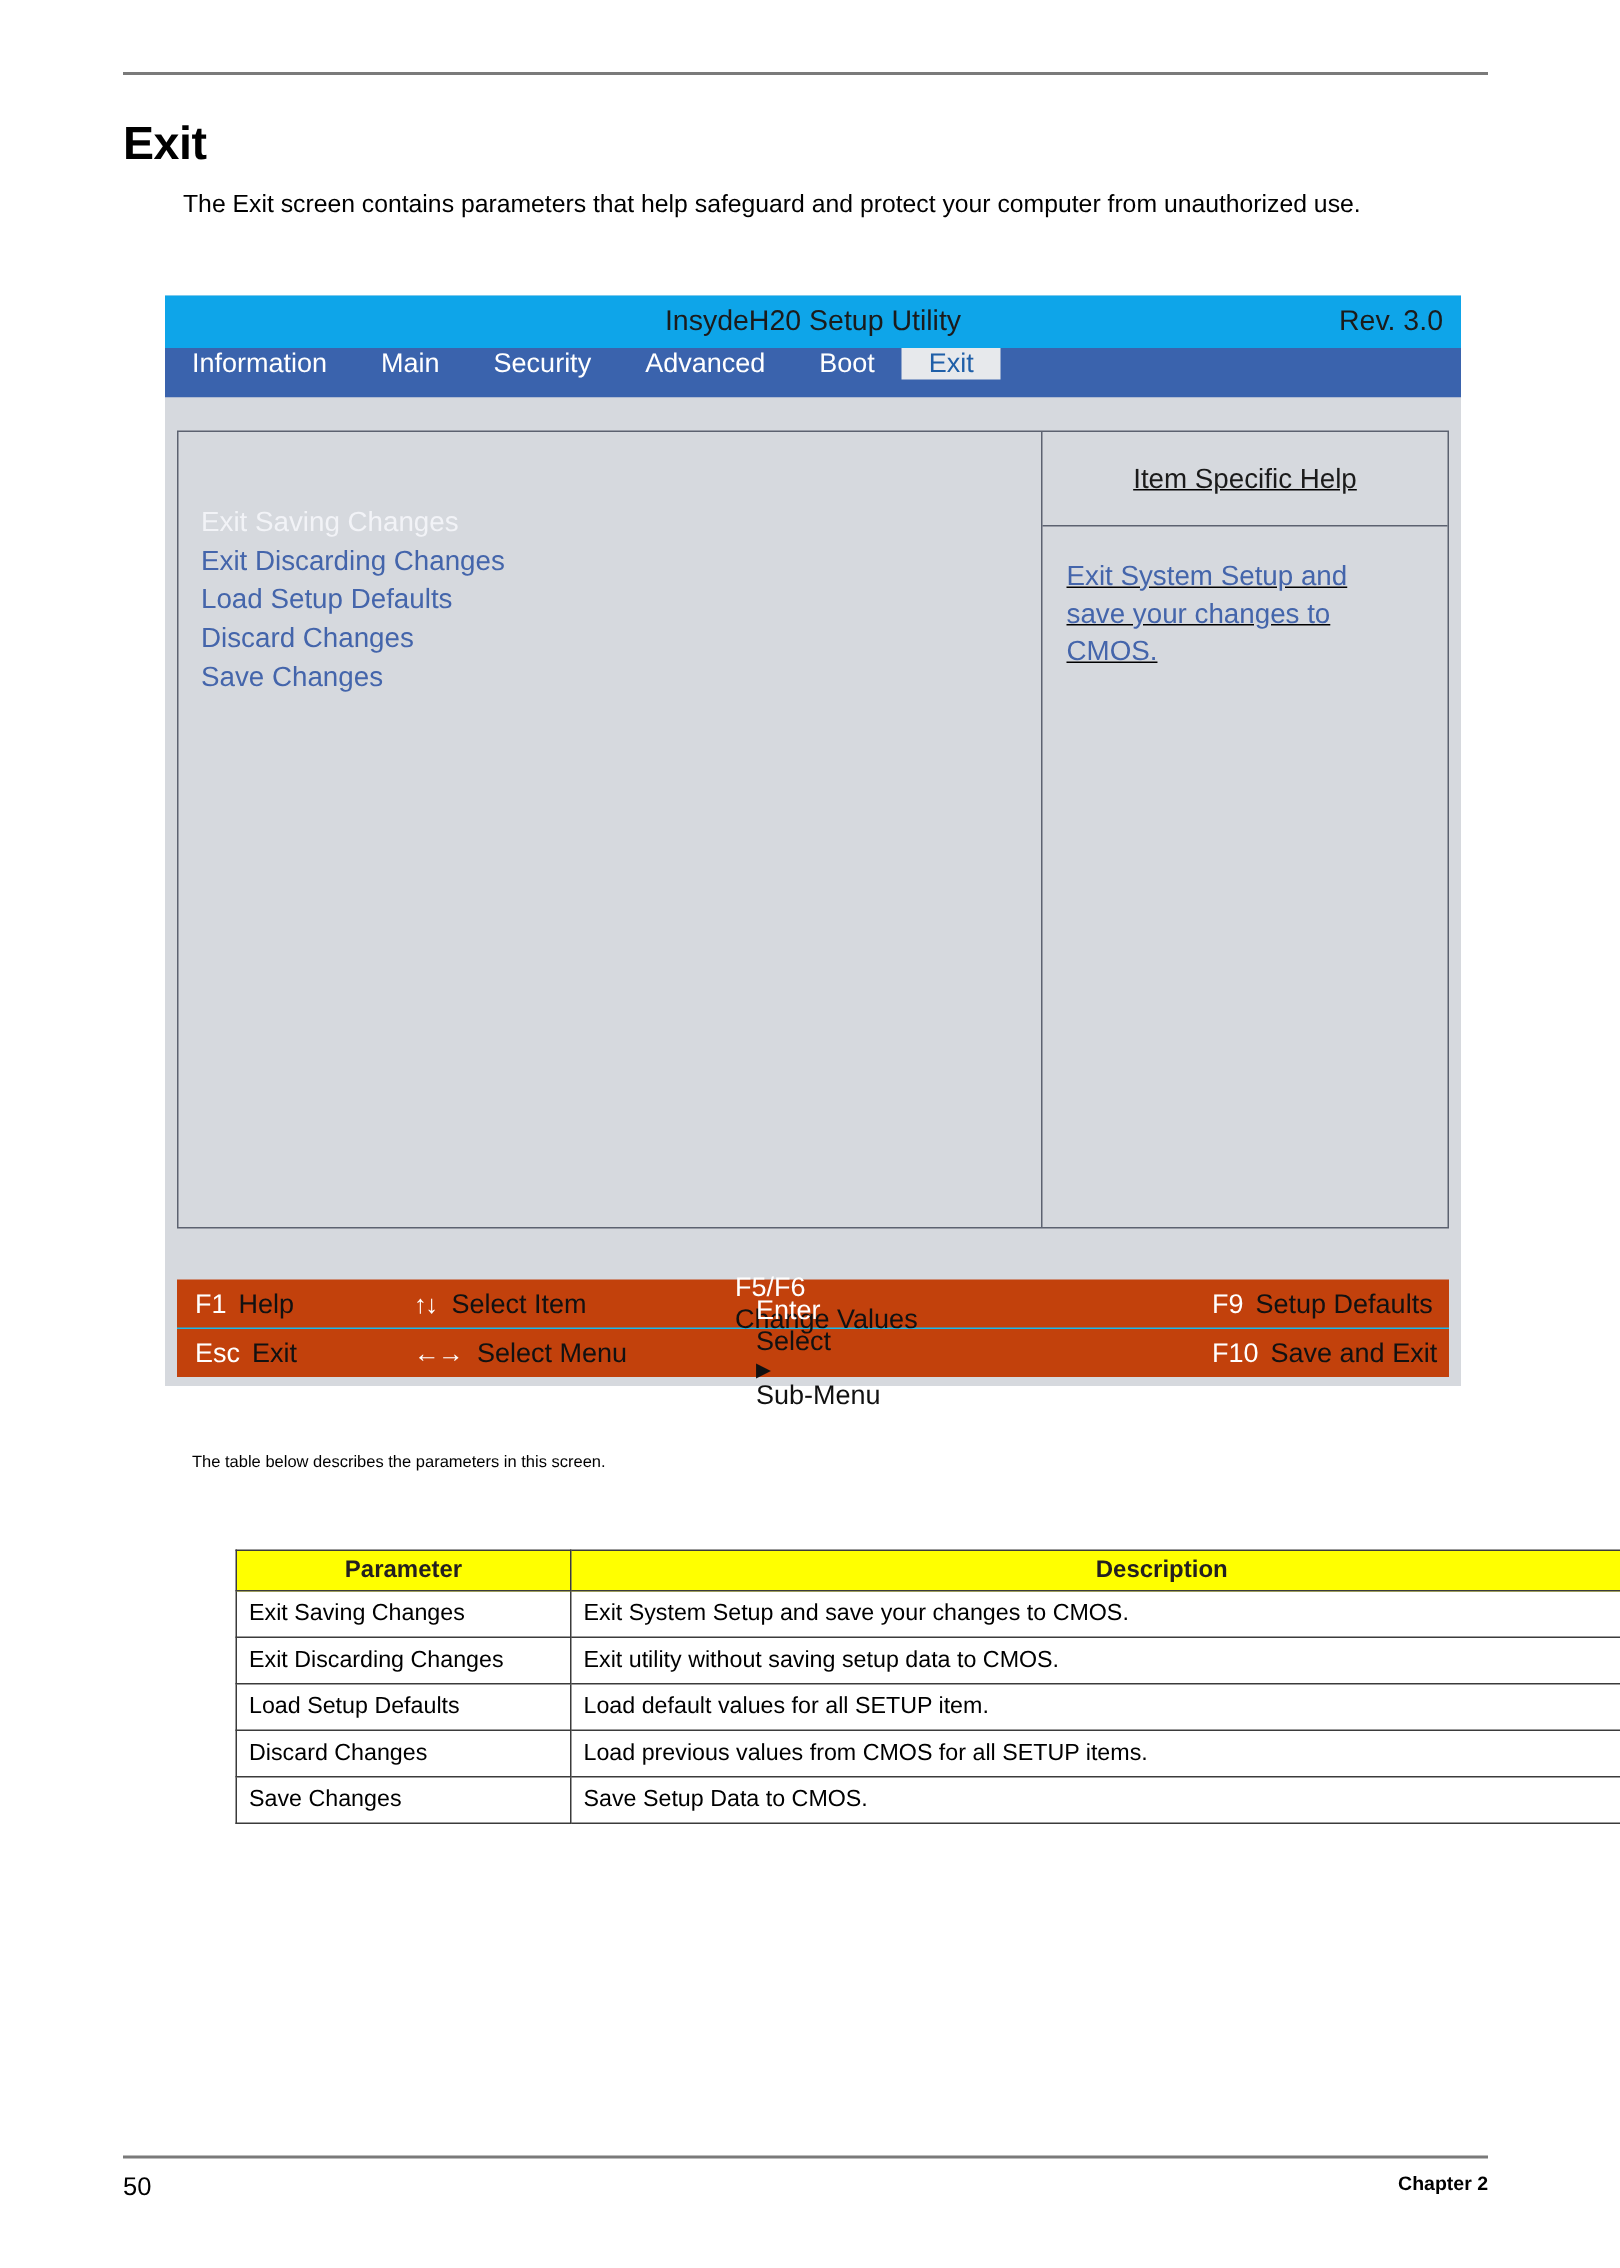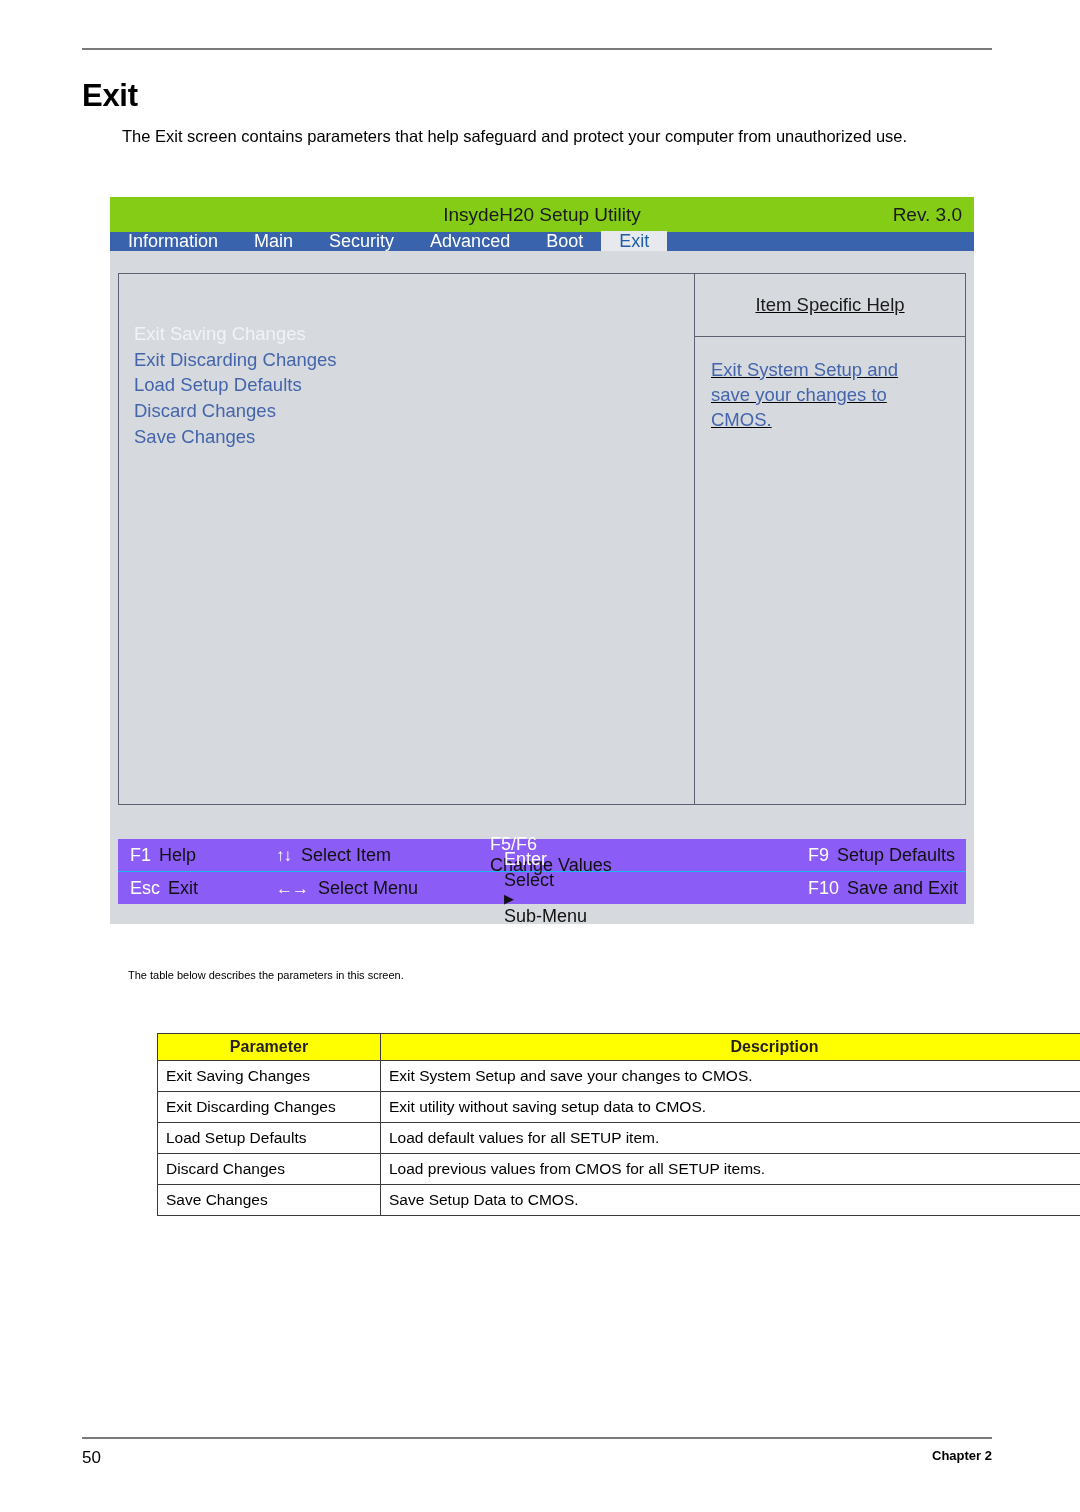--- a/index.html
+++ b/index.html
@@ -87,44 +87,44 @@
     position: absolute;
     left: 110px;
     top: 197px;
     width: 864px;
     height: 727px;
     background: #d6d9de;
   }
   .bios-title {
     position: relative;
     height: 35px;
-    background: #84cc16;
+    background: #0ea5e9;
   }
   .bios-title .util {
     position: absolute;
     left: 0; right: 0;
     top: 7px;
     text-align: center;
     font-size: 19px;
     color: #1b1b1b;
   }
   .bios-title .rev {
     position: absolute;
     right: 12px;
     top: 7px;
     font-size: 19px;
     color: #1b1b1b;
   }
 
   .bios-tabs {
     position: relative;
-    height: 19px;
+    height: 33px;
     background: #3a63ad;
     display: flex;
-    align-items: center;
+    align-items: flex-start;
   }
   .bios-tab {
     display: flex;
     align-items: center;
     padding: 0 18px;
     font-size: 18px;
     color: #ffffff;
     white-space: nowrap;
   }
   .bios-tab.active {
@@ -196,21 +196,21 @@
     color: #4465ab;
     white-space: nowrap;
   }
 
   
   .keybar {
     position: absolute;
     left: 8px;
     right: 8px;
     top: 588px;
-    background: #8b5cf6;
+    background: #c2410c;
   }
   .keyrow {
     display: flex;
     align-items: center;
     height: 32px;
     font-size: 18px;
   }
   .keyrow + .keyrow { border-top: 1px solid #18b9ec; }
   .kcell { display: flex; align-items: baseline; white-space: nowrap; }
   .kcell .k {

